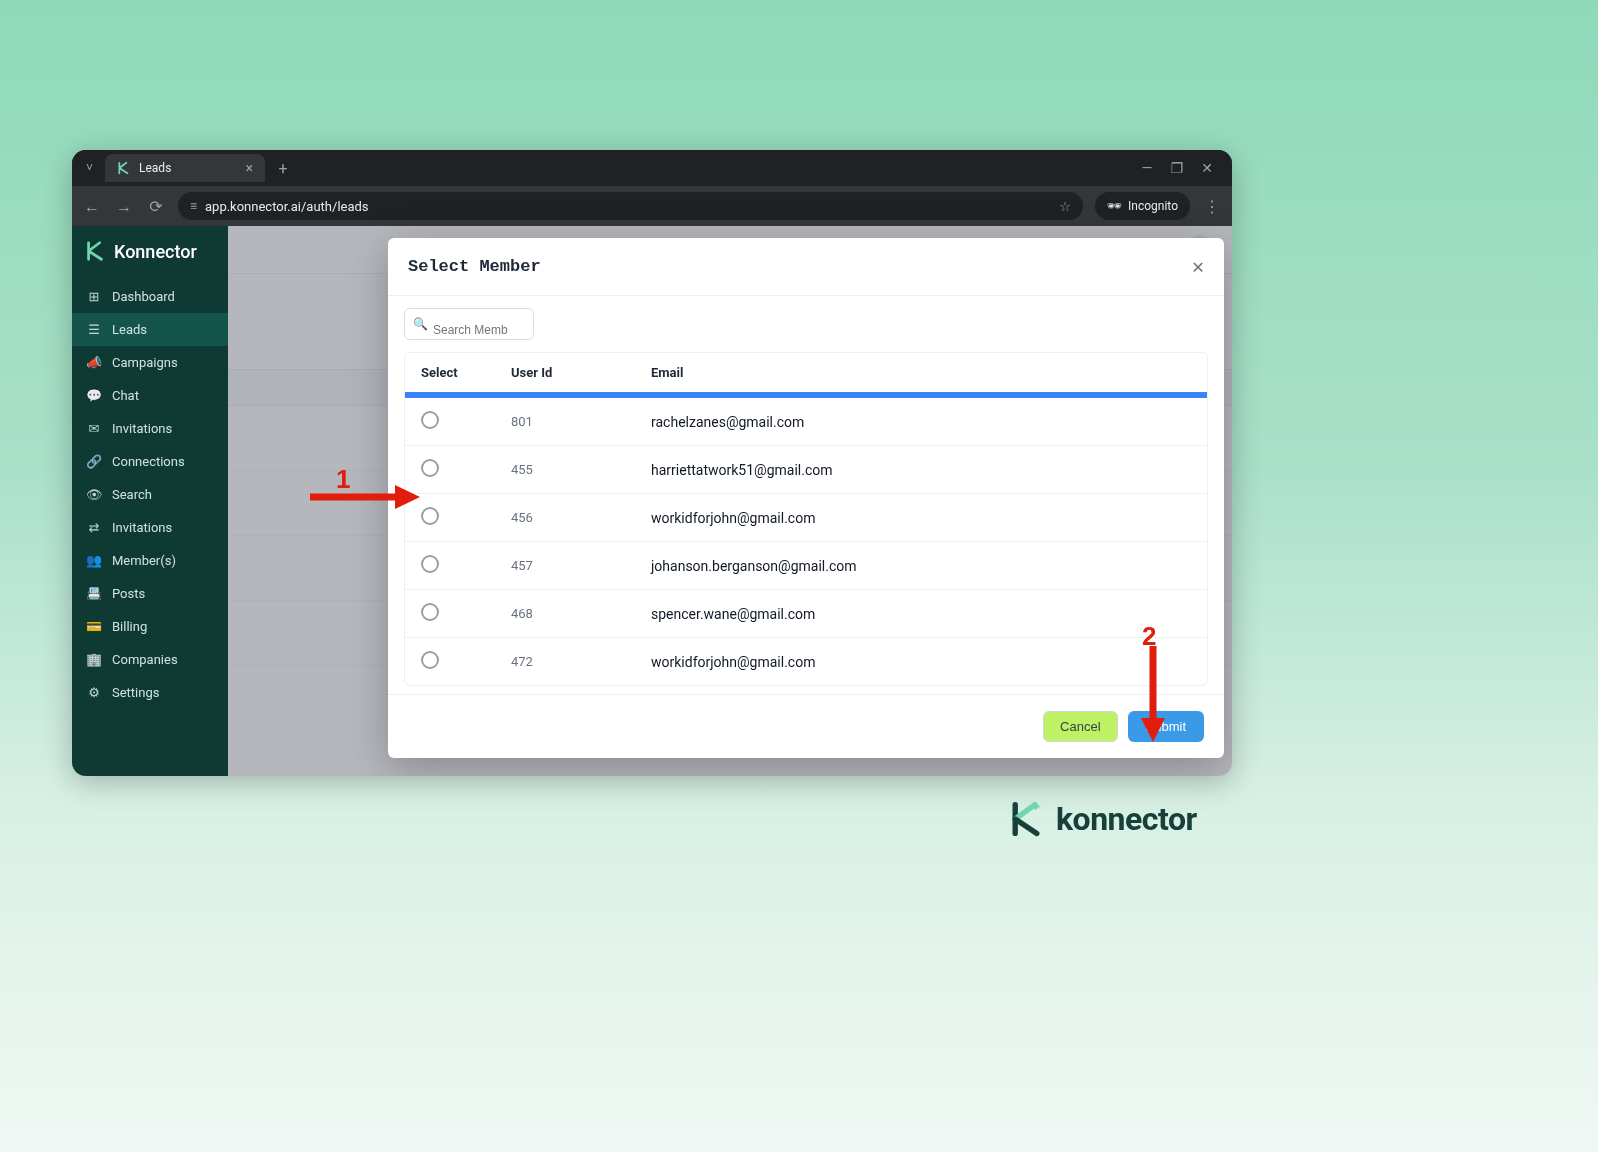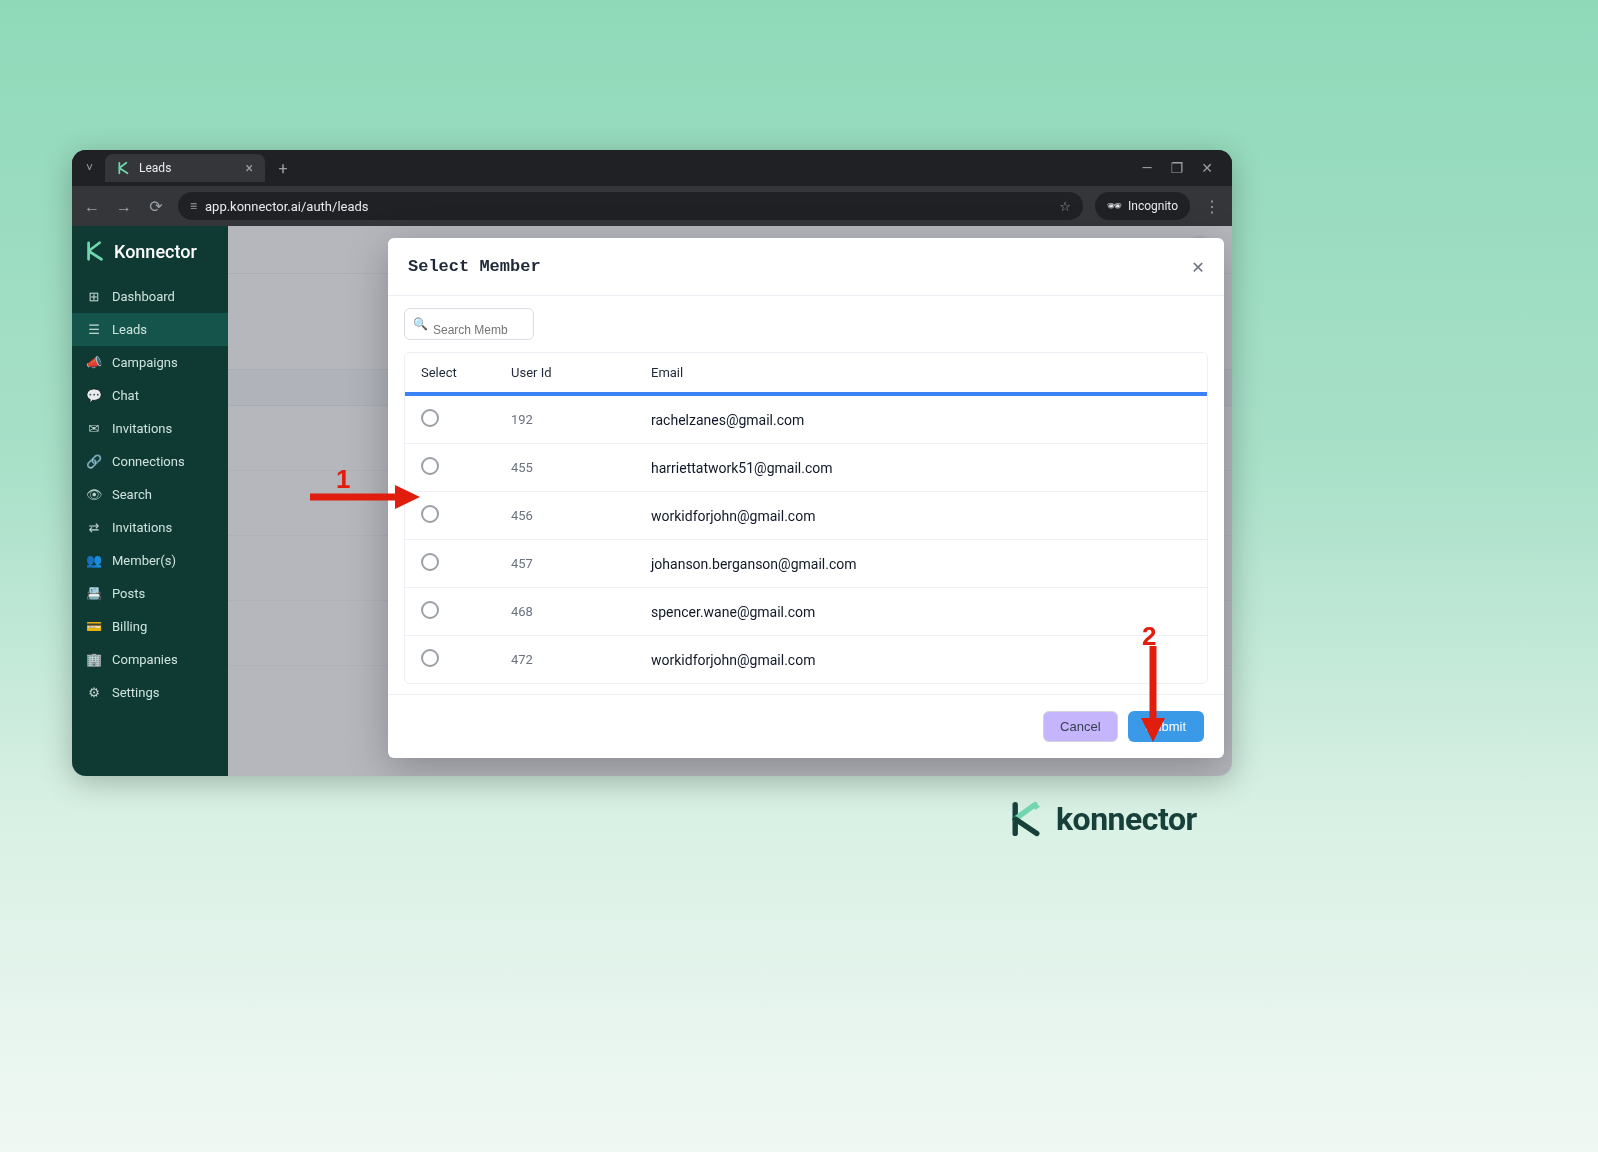--- a/index.html
+++ b/index.html
@@ -246,22 +246,22 @@
     border-radius:6px;
     overflow:hidden;
   }
   .mt-head, .mt-row {
     display:grid;
     grid-template-columns: 90px 140px 1fr;
     align-items:center;
   }
   .mt-head {
     padding:12px 16px;
-    font-size:13px; font-weight:400; color:#1f2937;
-    border-bottom:4px solid #3b82f6;
+    font-size:13px; font-weight:700; color:#1f2937;
+    border-bottom:6px solid #3b82f6;
     background:#fff;
   }
   .mt-row {
     padding:13px 16px;
     border-bottom:1px solid #eceff3;
     font-size:14px; color:#111827;
   }
   .mt-row:last-child { border-bottom:none; }
   .mt-userid { color:#6b7280; font-size:13px; }
   .radio {
@@ -272,21 +272,21 @@
     cursor:pointer;
   }
 
   .modal-footer {
     margin-top:auto;
     display:flex; justify-content:flex-end; gap:10px;
     padding:16px 20px;
     border-top:1px solid #eceff3;
   }
   .btn-cancel {
-    background:#c4b5fd; border:1px solid #d1d5db; color:#374151;
+    background:#bef264; border:1px solid #d1d5db; color:#374151;
     padding:7px 16px; border-radius:6px; font-size:13px; cursor:pointer;
   }
   .btn-submit {
     background:#3b9ae8; color:#fff; border:none;
     padding:7px 18px; border-radius:6px; font-size:13px; cursor:pointer;
   }
 
   
   .ann-1-num {
     position:absolute; top:238px; left:108px;
@@ -506,21 +506,21 @@
         </div>
         <div class="member-table">
           <div class="mt-head">
             <span>Select</span>
             <span>User Id</span>
             <span>Email</span>
           </div>
           <div id="member-rows">
               <div class="mt-row">
                 <span><span class="radio"></span></span>
-                <span class="mt-userid">192</span>
+                <span class="mt-userid">801</span>
                 <span>rachelzanes@gmail.com</span>
               </div>
               <div class="mt-row">
                 <span><span class="radio"></span></span>
                 <span class="mt-userid">455</span>
                 <span>harriettatwork51@gmail.com</span>
               </div>
               <div class="mt-row">
                 <span><span class="radio"></span></span>
                 <span class="mt-userid">456</span>

